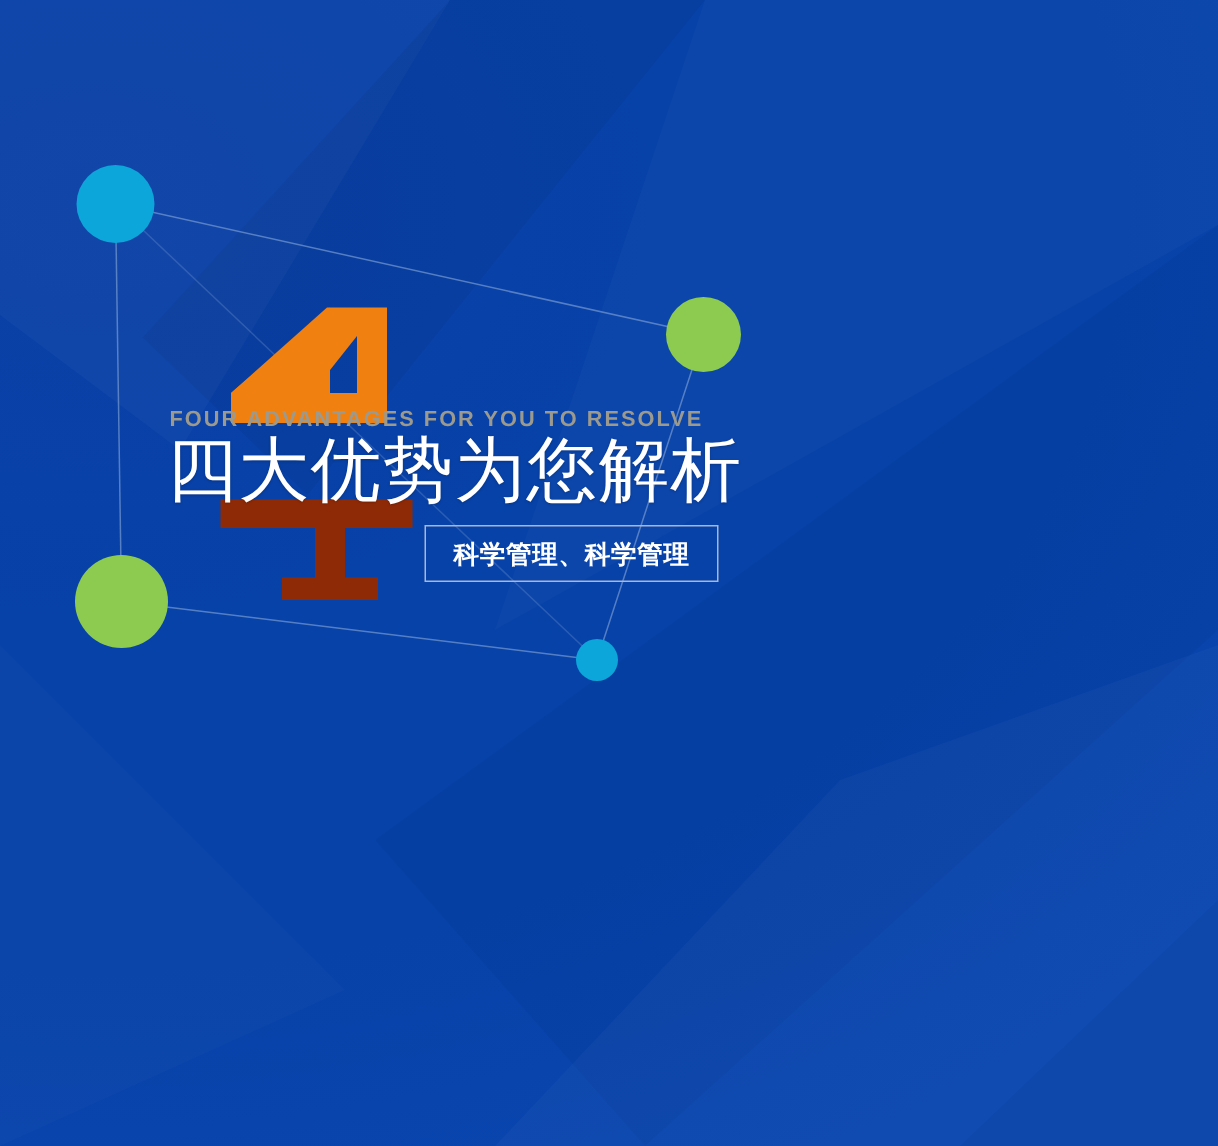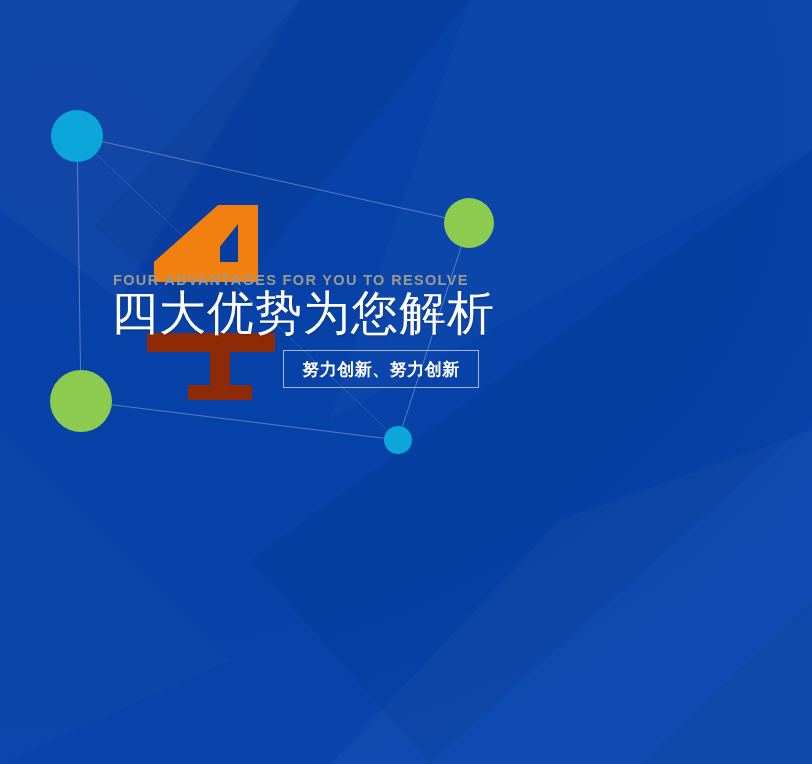--- a/index.html
+++ b/index.html
@@ -92,17 +92,17 @@
       <polygon fill="#f08010" points="98,5 118,5 118,82 82,82 14,82 14,62 80,5 80,62 98,62"></polygon>
       <polygon fill="#f08010" points="14,82 52,82 98,24 98,5 78,5 14,62"></polygon>
 
       <polygon fill="#8f2a07" points="7,133 135,133 135,152 90,152 90,185 112,185 112,200 48,200 48,185 70,185 70,152 7,152"></polygon>
     </svg>
 
     <div id="eyebrow">FOUR ADVANTAGES FOR YOU TO RESOLVE</div>
     <div id="headline">四大优势为您解析</div>
 
     <div id="tagline-badge">
-      <span id="tagline-text">努力创新、努力创新</span>
+      <span id="tagline-text">科学管理、科学管理</span>
     </div>
 
   </div>
 </div>
 
 </body></html>

